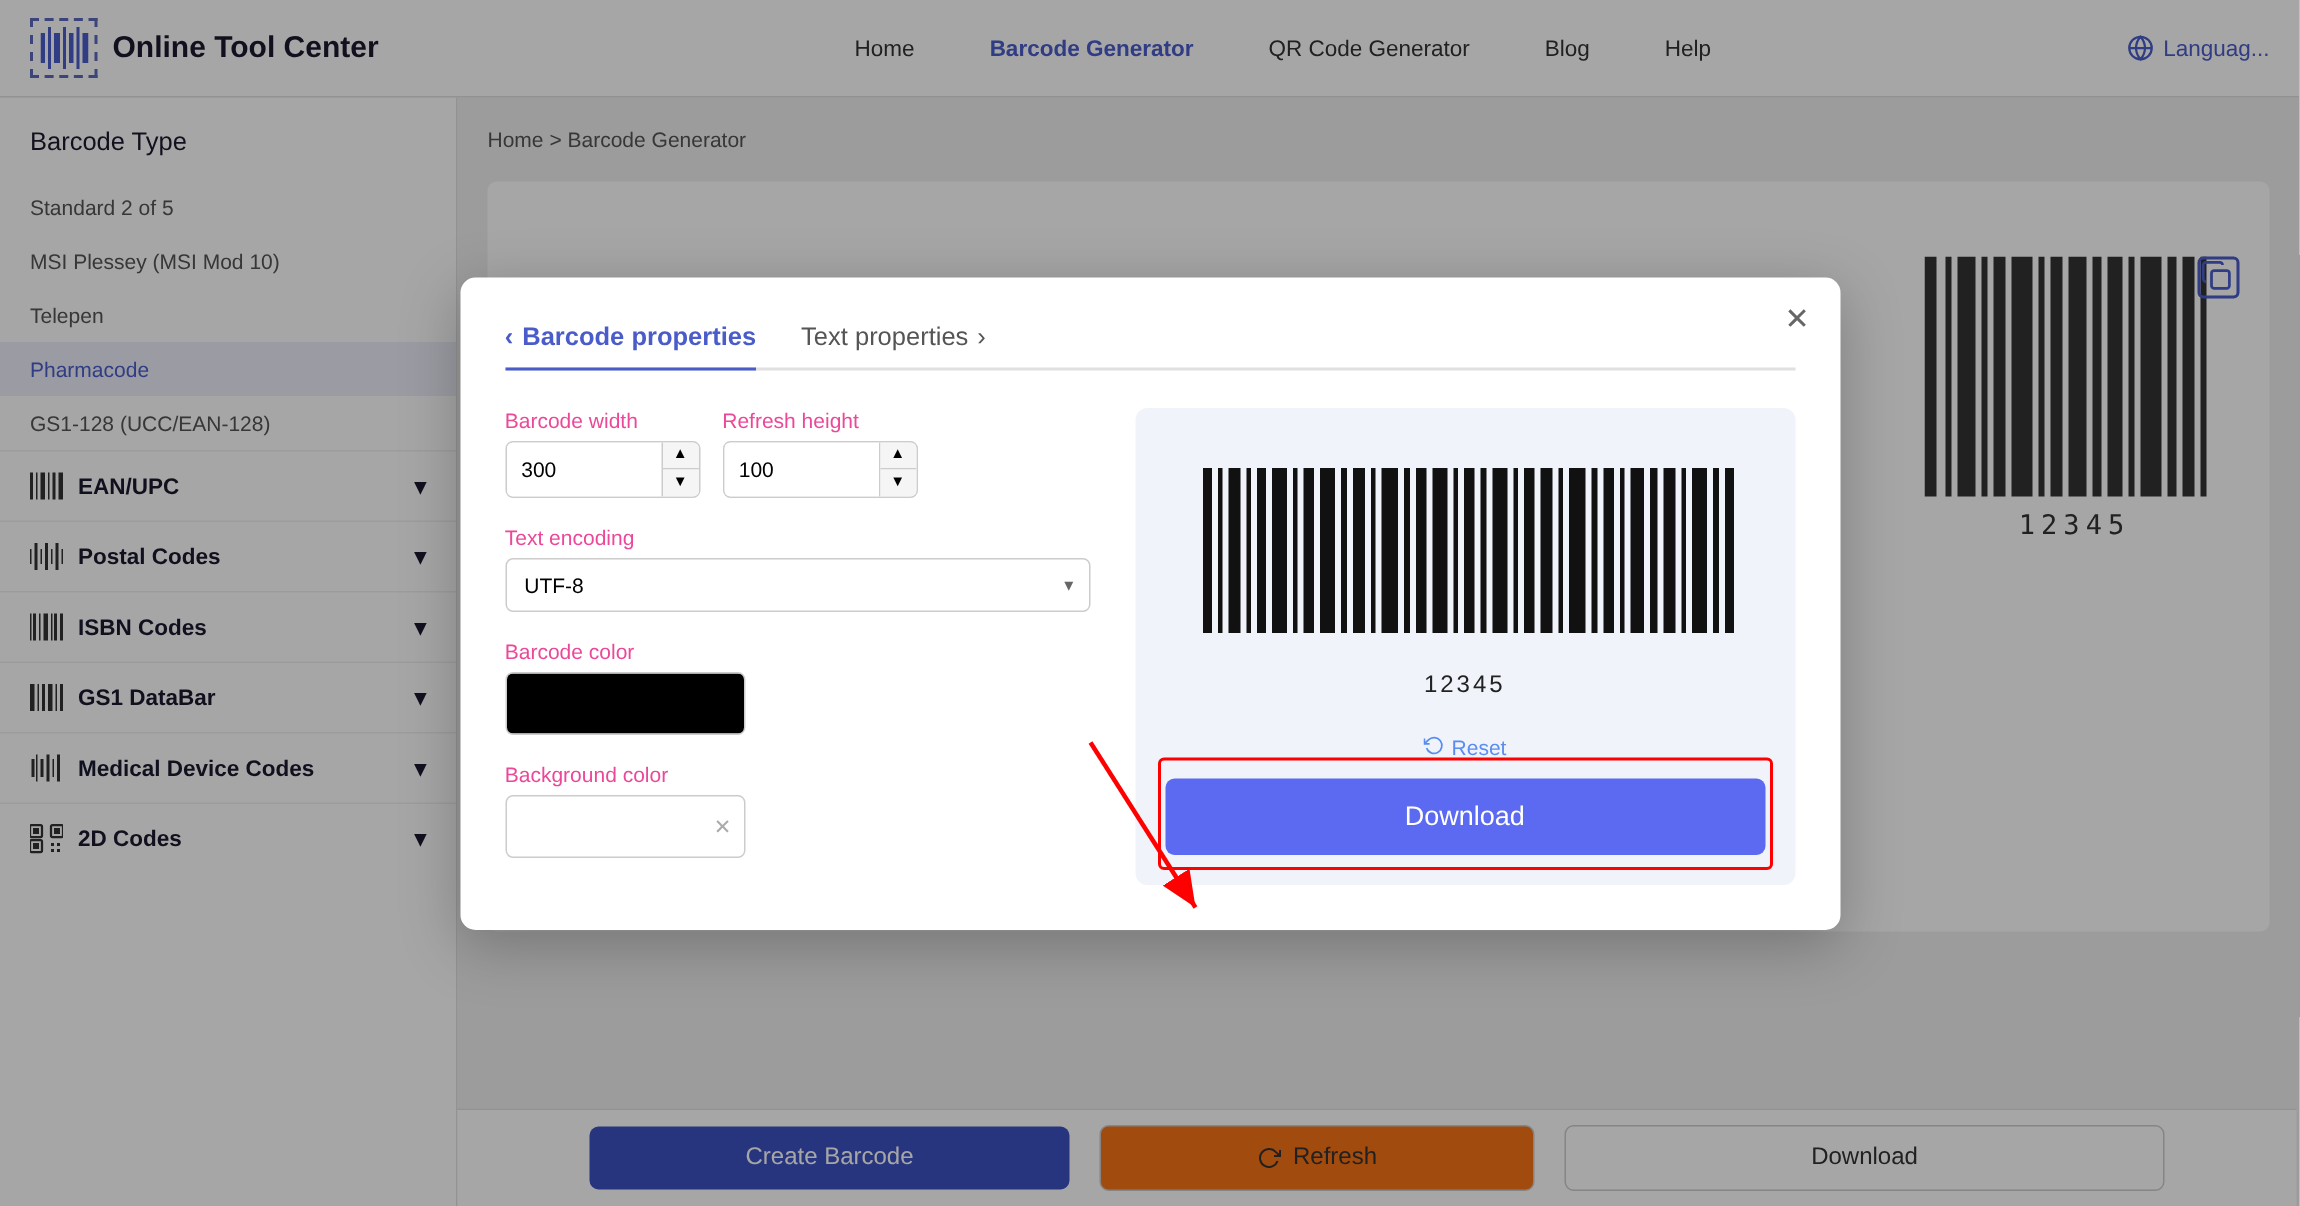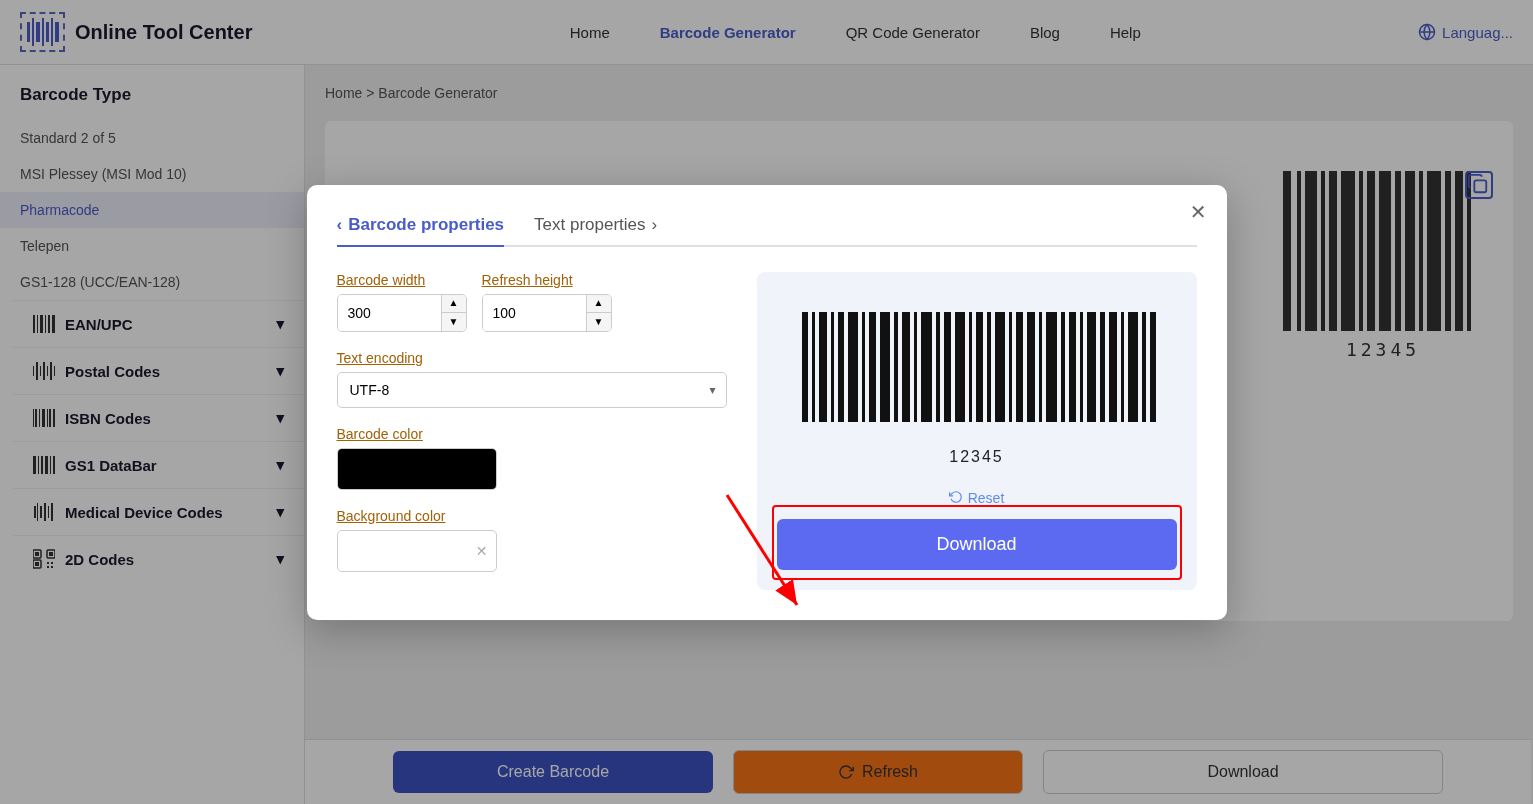--- a/index.html
+++ b/index.html
@@ -71,21 +71,21 @@
     
     .sidebar {
       width: 305px;
       background: white;
       border-right: 1px solid #e0e0e0;
       padding: 20px 0;
       overflow-y: auto;
     }
     .sidebar-title {
       font-size: 17px;
-      font-weight: 700;
+      font-weight: 400;
       color: #1a1a2e;
       padding: 0 20px 15px;
     }
     .sidebar-item {
       padding: 10px 20px;
       font-size: 14px;
       color: #555;
       cursor: pointer;
     }
     .sidebar-item.active {
@@ -96,21 +96,20 @@
     .sidebar-section {
       display: flex;
       align-items: center;
       gap: 10px;
       padding: 12px 20px;
       font-size: 15px;
       font-weight: 600;
       color: #1a1a2e;
       cursor: pointer;
       border-top: 1px solid #f0f0f0;
-      margin-left: 13px;
     }
     .sidebar-section svg {
       width: 22px;
       height: 22px;
     }
     .chevron {
       margin-left: auto;
     }
 
     
@@ -278,24 +277,23 @@
     
     .form-side {
       width: 390px;
       flex-shrink: 0;
     }
     .form-group {
       margin-bottom: 18px;
     }
     .form-label {
       font-size: 14px;
-      color: #a16207;
+      color: #ec4899;
       margin-bottom: 6px;
       display: block;
-      text-decoration: underline;
     }
     .form-row {
       display: flex;
       gap: 15px;
     }
     .input-spinner {
       position: relative;
       display: flex;
       border: 1.5px solid #ccc;
       border-radius: 5px;
@@ -492,22 +490,22 @@
     <span>Languag...</span>
   </div>
 </div>
 
 <div class="main-layout">
 
   <div class="sidebar">
     <div class="sidebar-title">Barcode Type</div>
     <div class="sidebar-item">Standard 2 of 5</div>
     <div class="sidebar-item">MSI Plessey (MSI Mod 10)</div>
+    <div class="sidebar-item">Telepen</div>
     <div class="sidebar-item active">Pharmacode</div>
-    <div class="sidebar-item">Telepen</div>
     <div class="sidebar-item">GS1-128 (UCC/EAN-128)</div>
 
     <div class="sidebar-section">
       <svg width="22" height="18" viewBox="0 0 22 18">
         <rect x="0" y="0" width="2" height="18" fill="#333"></rect>
         <rect x="4" y="0" width="1" height="18" fill="#333"></rect>
         <rect x="7" y="0" width="3" height="18" fill="#333"></rect>
         <rect x="12" y="0" width="1" height="18" fill="#333"></rect>
         <rect x="15" y="0" width="2" height="18" fill="#333"></rect>
         <rect x="19" y="0" width="3" height="18" fill="#333"></rect>

